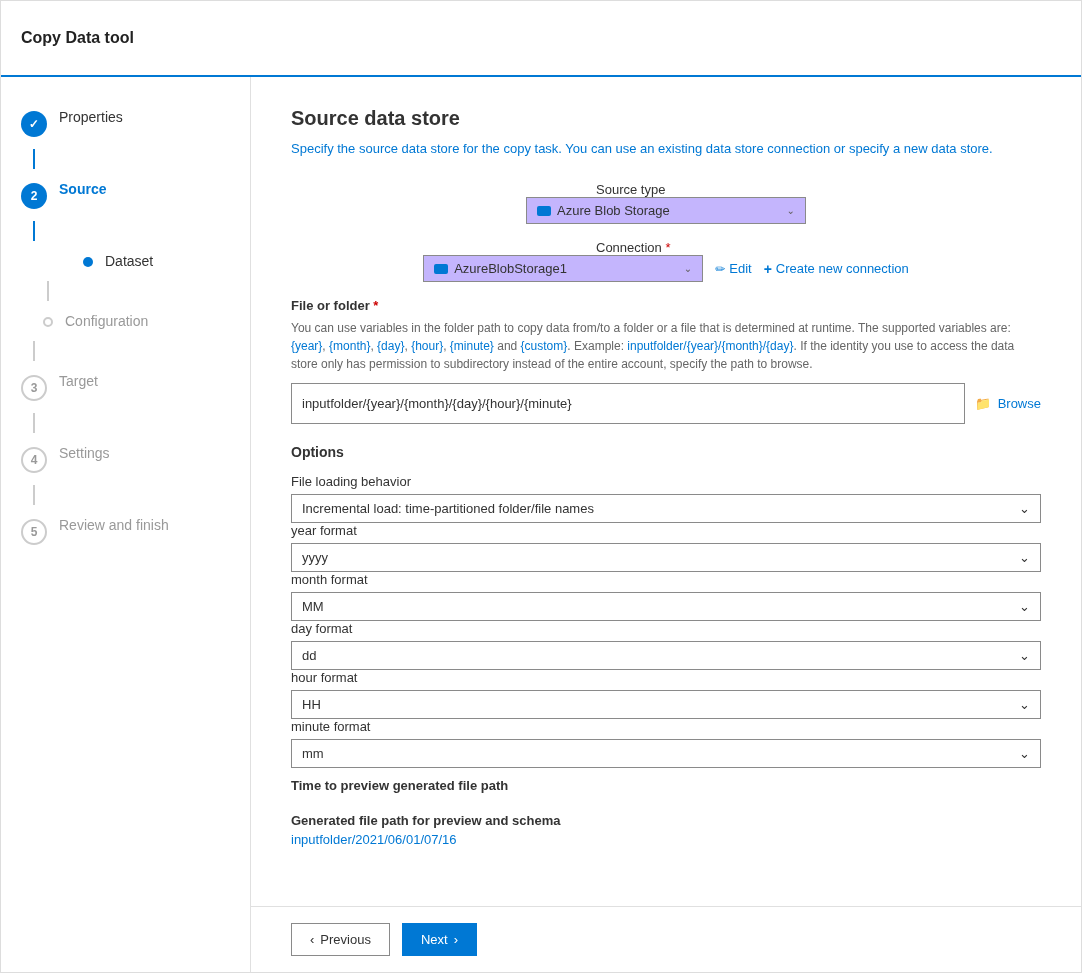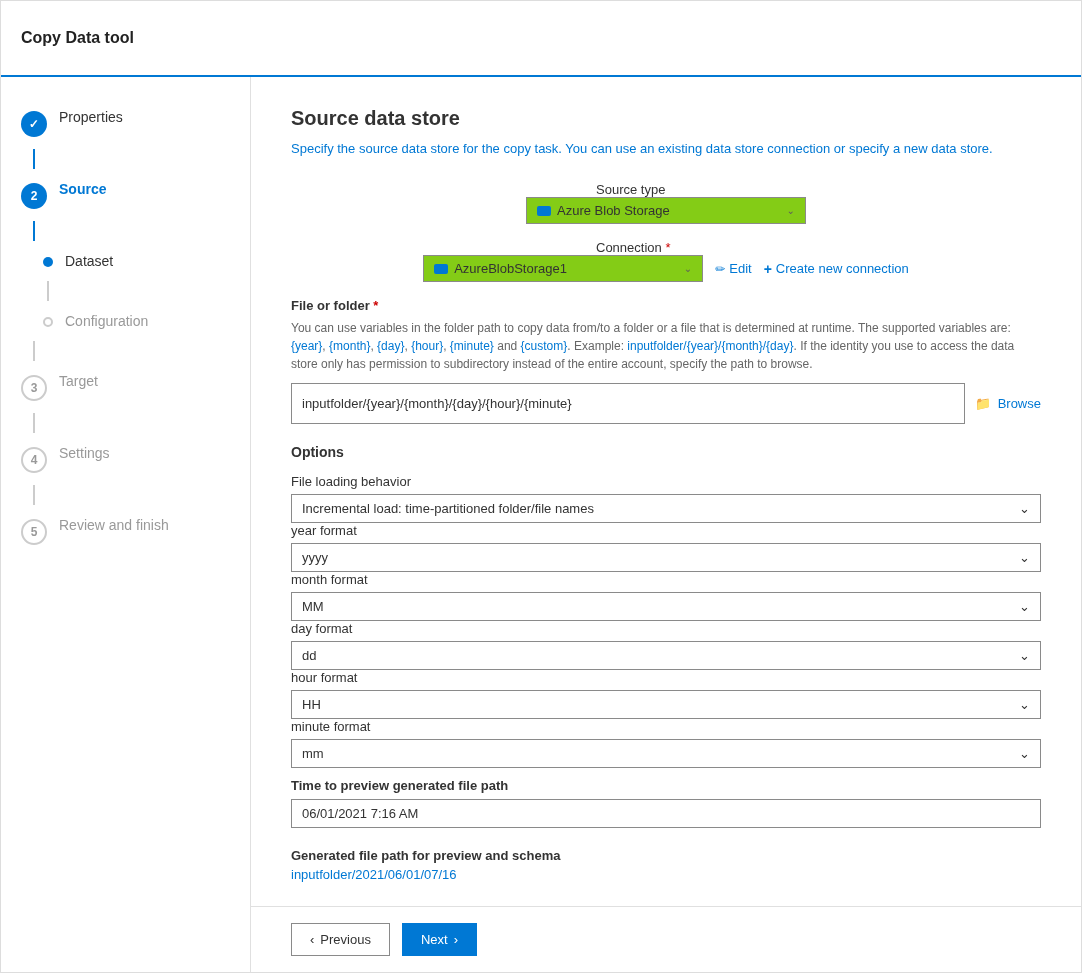--- a/index.html
+++ b/index.html
@@ -29,21 +29,21 @@
     
     .content-area { flex: 1; overflow-y: auto; padding: 30px 40px; background: #fff; }
 
     .page-title { font-size: 20px; font-weight: 600; color: #333; margin-bottom: 10px; }
     .page-description { color: #0078d4; font-size: 13px; margin-bottom: 24px; line-height: 1.4; }
 
     .form-row { display: flex; align-items: center; margin-bottom: 16px; flex-direction: column; }
     .form-label { width: 140px; font-size: 13px; color: #333; flex-shrink: 0; }
     .form-control { flex: 1; }
 
-    .select-wrapper { position: relative; display: inline-flex; align-items: center; width: 280px; border: 1px solid #8a8a8a; background: #84cc16; padding: 5px 10px; cursor: pointer; }
+    .select-wrapper { position: relative; display: inline-flex; align-items: center; width: 280px; border: 1px solid #8a8a8a; background: #c4b5fd; padding: 5px 10px; cursor: pointer; }
     .select-text { flex: 1; font-size: 13px; color: #333; }
     .chevron { font-size: 10px; color: #605e5c; margin-left: 8px; }
 
     .connection-row { display: flex; align-items: center; gap: 12px; }
     .edit-btn { display: flex; align-items: center; gap: 4px; color: #0078d4; cursor: pointer; font-size: 13px; text-decoration: none; border: none; background: none; padding: 0; }
     .create-new-btn { display: flex; align-items: center; gap: 4px; color: #0078d4; cursor: pointer; font-size: 13px; border: none; background: none; padding: 0; }
 
     .section-label { font-size: 13px; font-weight: 600; color: #333; margin-bottom: 6px; }
     .section-label.required::after { content: ' *'; color: #c00; }
     .section-desc { font-size: 12px; color: #666; margin-bottom: 10px; line-height: 1.5; }
@@ -100,21 +100,21 @@
       <div class="step-connector"></div>
 
       <div class="step-item">
         <div class="step-icon active">
           <span>2</span>
         </div>
         <span class="step-label active">Source</span>
       </div>
       <div class="step-connector"></div>
 
-      <div class="step-item" style="padding-left:42px;">
+      <div class="step-item" style="padding-left:42px;margin-left:40px;">
         <div style="width:10px;height:10px;border-radius:50%;background:#0078d4;margin-right:12px;margin-top:4px;flex-shrink:0;"></div>
         <span class="step-label" style="color:#333;">Dataset</span>
       </div>
       <div class="step-connector inactive" style="margin-left:46px;"></div>
 
       <div class="step-item" style="padding-left:42px;">
         <div style="width:10px;height:10px;border-radius:50%;background:#fff;border:2px solid #ccc;margin-right:12px;margin-top:4px;flex-shrink:0;"></div>
         <span class="step-label inactive">Configuration</span>
       </div>
       <div class="step-connector inactive"></div>
@@ -245,21 +245,20 @@
             <div class="field-label">minute format</div>
             <div class="field-select-inner">
               <span>mm</span>
               <span>⌄</span>
             </div>
           </div>
         </div>
 
         <div class="preview-section">
           <div class="preview-label">Time to preview generated file path</div>
-          <input type="text" class="preview-input" value="06/01/2021 7:16 AM" style="">
         </div>
 
         <div class="generated-section">
           <div class="generated-label">Generated file path for preview and schema</div>
           <div class="generated-path">inputfolder/2021/06/01/07/16</div>
         </div>
 
       </div>
 
       <div class="footer">

